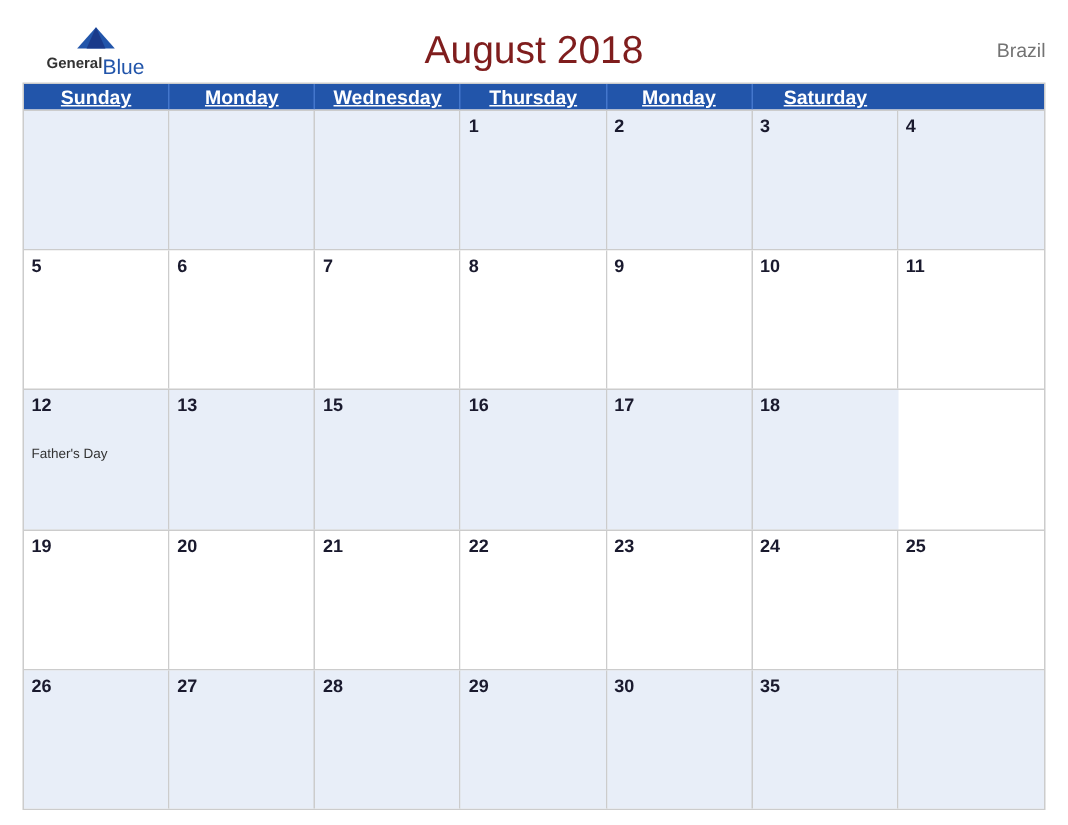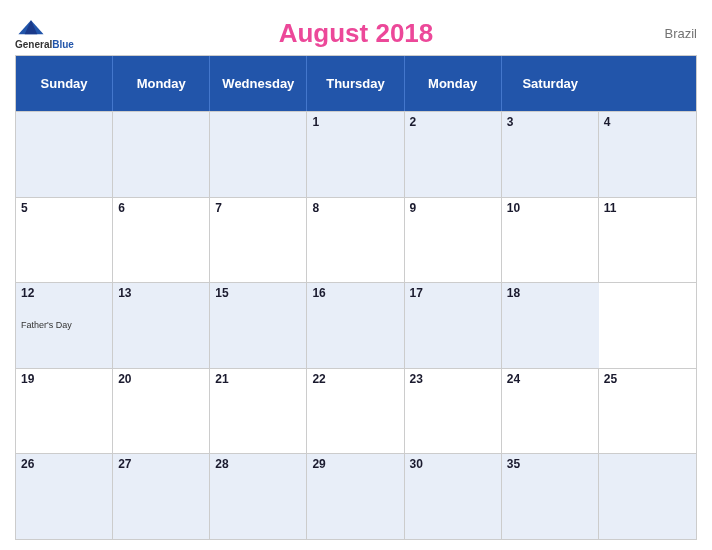--- a/index.html
+++ b/index.html
@@ -16,35 +16,36 @@
     .header {
       display: flex;
       align-items: center;
       justify-content: center;
       position: relative;
       padding: 8px 0 6px 0;
     }
 
     .logo {
       position: absolute;
-      left: 0;
-      display: flex;
-      flex-direction: column;
+      left: 16px;
+      display: flex;
+      flex-direction: column;
+      align-items: center;
       font-size: 10px;
     }
 
     .logo-icon {
       width: 32px;
       height: 22px;
     }
 
     .month-title {
       font-size: 26px;
-      color: #ec4899;
-      font-weight: bold;
+      color: #7f1d1d;
+      font-weight: normal;
       text-align: center;
     }
 
     .country-label {
       position: absolute;
       right: 0;
       font-size: 13px;
       color: #737373;
       margin-left: 32px;
     }
@@ -58,24 +59,25 @@
 
     .day-headers {
       display: grid;
       grid-template-columns: repeat(7, 1fr);
       background-color: #2255aa;
     }
 
     .day-header {
       color: white;
       text-align: center;
-      padding: 20px 2px;
+      padding: 1px 2px;
       font-size: 13px;
       font-weight: bold;
       border-right: 1px solid #4477cc;
+      text-decoration: underline;
     }
 
     .day-header:last-child {
       border-right: none;
     }
 
     .calendar-body {
       display: flex;
       flex-direction: column;
       flex: 1;
@@ -133,21 +135,21 @@
 
 <div class="header">
   <div class="logo">
     <svg class="logo-icon" viewBox="0 0 40 28">
 
       <polygon points="20,4 36,22 4,22" fill="#2255aa"></polygon>
       <polygon points="20,4 28,22 12,22" fill="#1a3a8a"></polygon>
     </svg>
     <div style="display:flex; gap:0px; line-height:1.1;">
       <span style="font-size:10px; font-weight:bold; color:#333;">General</span>
-      <span style="font-size:10px; font-weight:bold; color:#2255aa;">Blue</span>
+      <span style="font-size:14px; font-weight:normal; color:#2255aa;">Blue</span>
     </div>
   </div>
   <h1 class="month-title">August 2018</h1>
   <div class="country-label">Brazil</div>
 </div>
 
 <div class="calendar">
   <div class="day-headers">
   <div class="day-header">Sunday</div>
       <div class="day-header">Monday</div>

